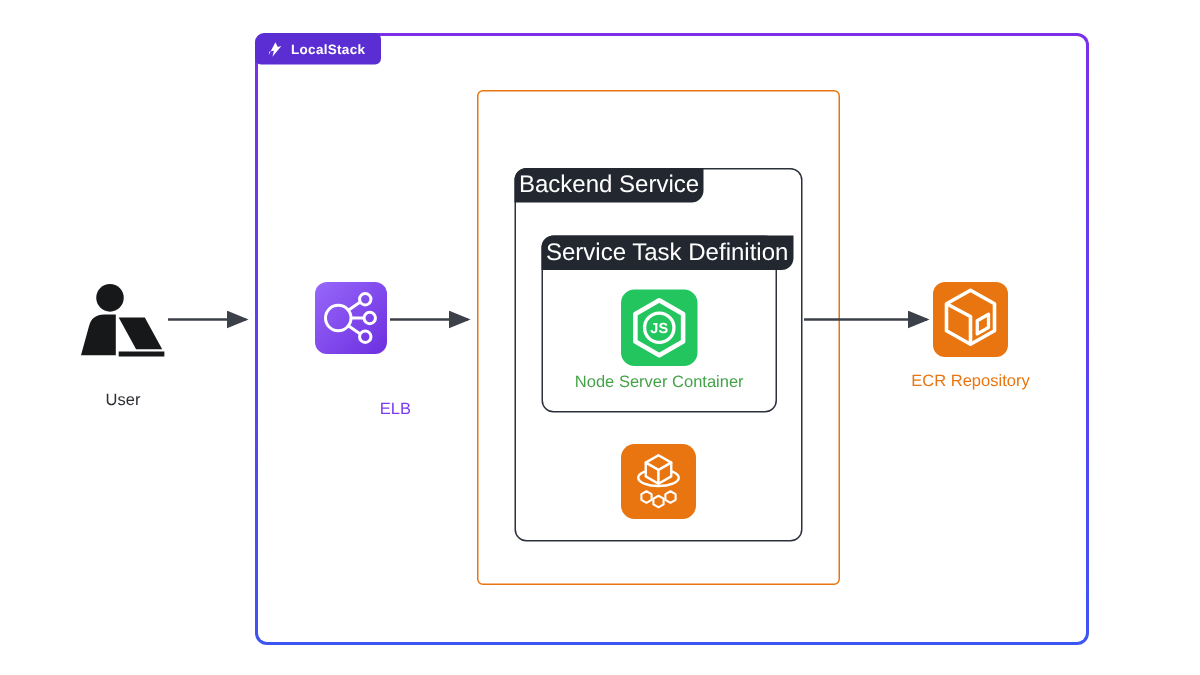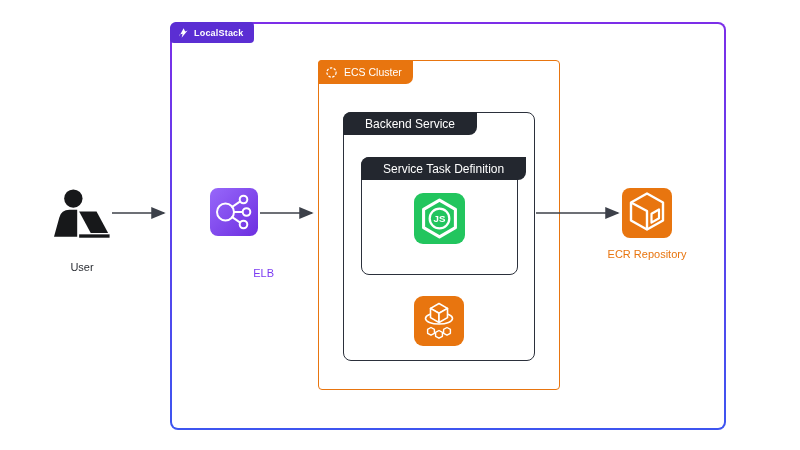--- a/index.html
+++ b/index.html
@@ -37,22 +37,22 @@
 
   
   .dark-box {
     position:absolute; border:1.6px solid #2B303B; border-radius:8px;
     box-sizing:border-box; background:transparent;
   }
   .bs-box { left:343px; top:112px; width:192px; height:249px; }
   .td-box { left:361px; top:157px; width:157px; height:118px; }
   .dark-tag {
     position:absolute; height:23px; display:flex; align-items:center;
-    padding:0 22px; background:#23272F; border-radius:8px 0 8px 0;
-    color:#ffffff; font-size:12px;
+    padding:0 3px; background:#23272F; border-radius:8px 0 8px 0;
+    color:#ffffff; font-size:16px;
   }
   .bs-tag { left:343px; top:112px; }
   .td-tag { left:361px; top:157px; }
 
   
   .tile { position:absolute; border-radius:9px; display:flex; align-items:center; justify-content:center; }
   .node-tile { left:414px; top:193px; width:51px; height:51px; background:#22c55e; }
   .ecs-service-tile { left:414px; top:296px; width:50px; height:50px; background:#E8750F; }
   .elb-tile { left:210px; top:188px; width:48px; height:48px; border-radius:8px;
               background:linear-gradient(135deg,#9768FA 0%,#6D2EE0 100%); }
@@ -89,44 +89,37 @@
 
   <div class="ls-badge">
     <span style="display:flex;">
       <svg width="12" height="12" viewBox="0 0 12 12">
         <polygon points="2.2,9.6 6.6,1.2 8.2,4.4 10.6,3.6 4.6,10.8 5.6,6.8 2.6,7.4" fill="#ffffff"></polygon>
       </svg>
     </span>
     <span>LocalStack</span>
   </div>
 
-  <div class="ecs-tag">
-    <span style="display:flex;">
-      <svg width="13" height="13" viewBox="0 0 13 13">
-        <circle cx="6.5" cy="6.5" r="4.6" fill="none" stroke="#ffffff" stroke-width="1.2" stroke-dasharray="2.4 1.5"></circle>
-      </svg>
-    </span>
-    <span>ECS Cluster</span>
-  </div>
 
   <div class="dark-tag bs-tag">
     <span>Backend Service</span>
   </div>
 
   <div class="dark-tag td-tag">
     <span>Service Task Definition</span>
   </div>
 
   <div class="tile node-tile">
     <svg width="51" height="51" viewBox="0 0 50 50">
       <polygon points="25,7 40.6,16 40.6,34 25,43 9.4,34 9.4,16" fill="none" stroke="#ffffff" stroke-width="3" stroke-linejoin="round"></polygon>
       <circle cx="25" cy="25" r="9.6" fill="none" stroke="#ffffff" stroke-width="2.2"></circle>
       <text x="25" y="28.6" text-anchor="middle" font-family="Liberation Sans, sans-serif" font-size="9.5" font-weight="bold" fill="#ffffff">JS</text>
     </svg>
   </div>
+  <div class="node-label">Node Server Container</div>
 
   <div class="tile ecs-service-tile">
     <svg width="50" height="50" viewBox="0 0 50 50">
       <ellipse cx="25" cy="22.5" rx="13.5" ry="5.5" fill="none" stroke="#ffffff" stroke-width="1.6"></ellipse>
       <polygon points="25,7.5 33.5,12.4 25,17.3 16.5,12.4" fill="#E8750F" stroke="#ffffff" stroke-width="1.6" stroke-linejoin="round"></polygon>
       <polygon points="16.5,12.4 16.5,21.6 25,26.5 25,17.3" fill="#E8750F" stroke="#ffffff" stroke-width="1.6" stroke-linejoin="round"></polygon>
       <polygon points="33.5,12.4 33.5,21.6 25,26.5 25,17.3" fill="#E8750F" stroke="#ffffff" stroke-width="1.6" stroke-linejoin="round"></polygon>
       <polygon points="17,31.5 20.4,33.4 20.4,37.3 17,39.2 13.6,37.3 13.6,33.4" fill="none" stroke="#ffffff" stroke-width="1.4" stroke-linejoin="round"></polygon>
       <polygon points="25,34.5 28.4,36.4 28.4,40.3 25,42.2 21.6,40.3 21.6,36.4" fill="none" stroke="#ffffff" stroke-width="1.4" stroke-linejoin="round"></polygon>
       <polygon points="33,31.5 36.4,33.4 36.4,37.3 33,39.2 29.6,37.3 29.6,33.4" fill="none" stroke="#ffffff" stroke-width="1.4" stroke-linejoin="round"></polygon>

